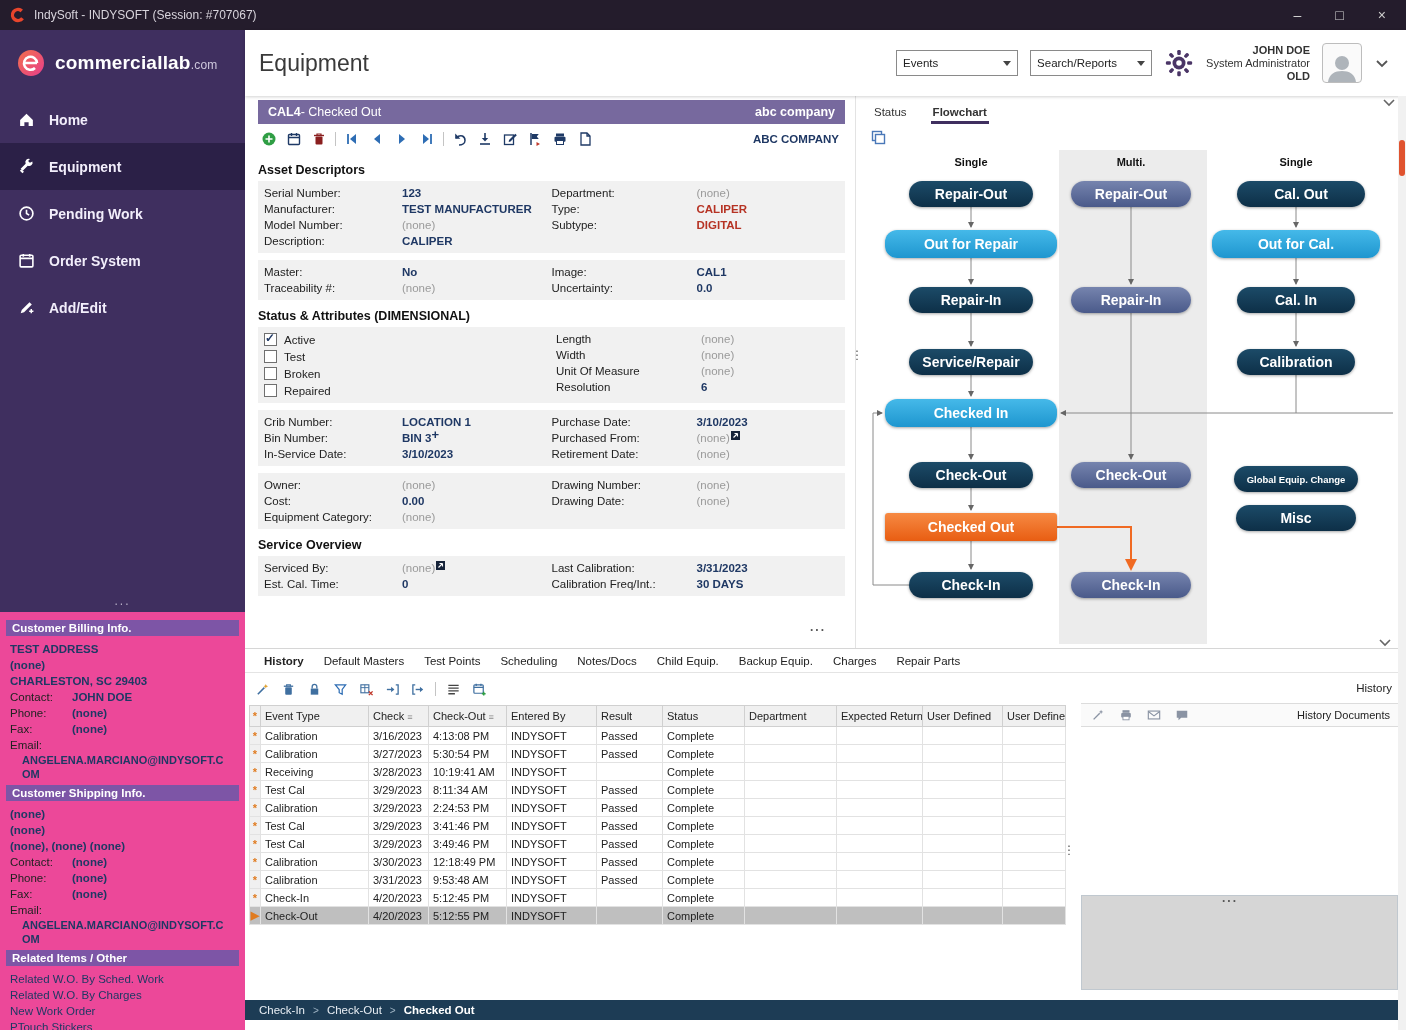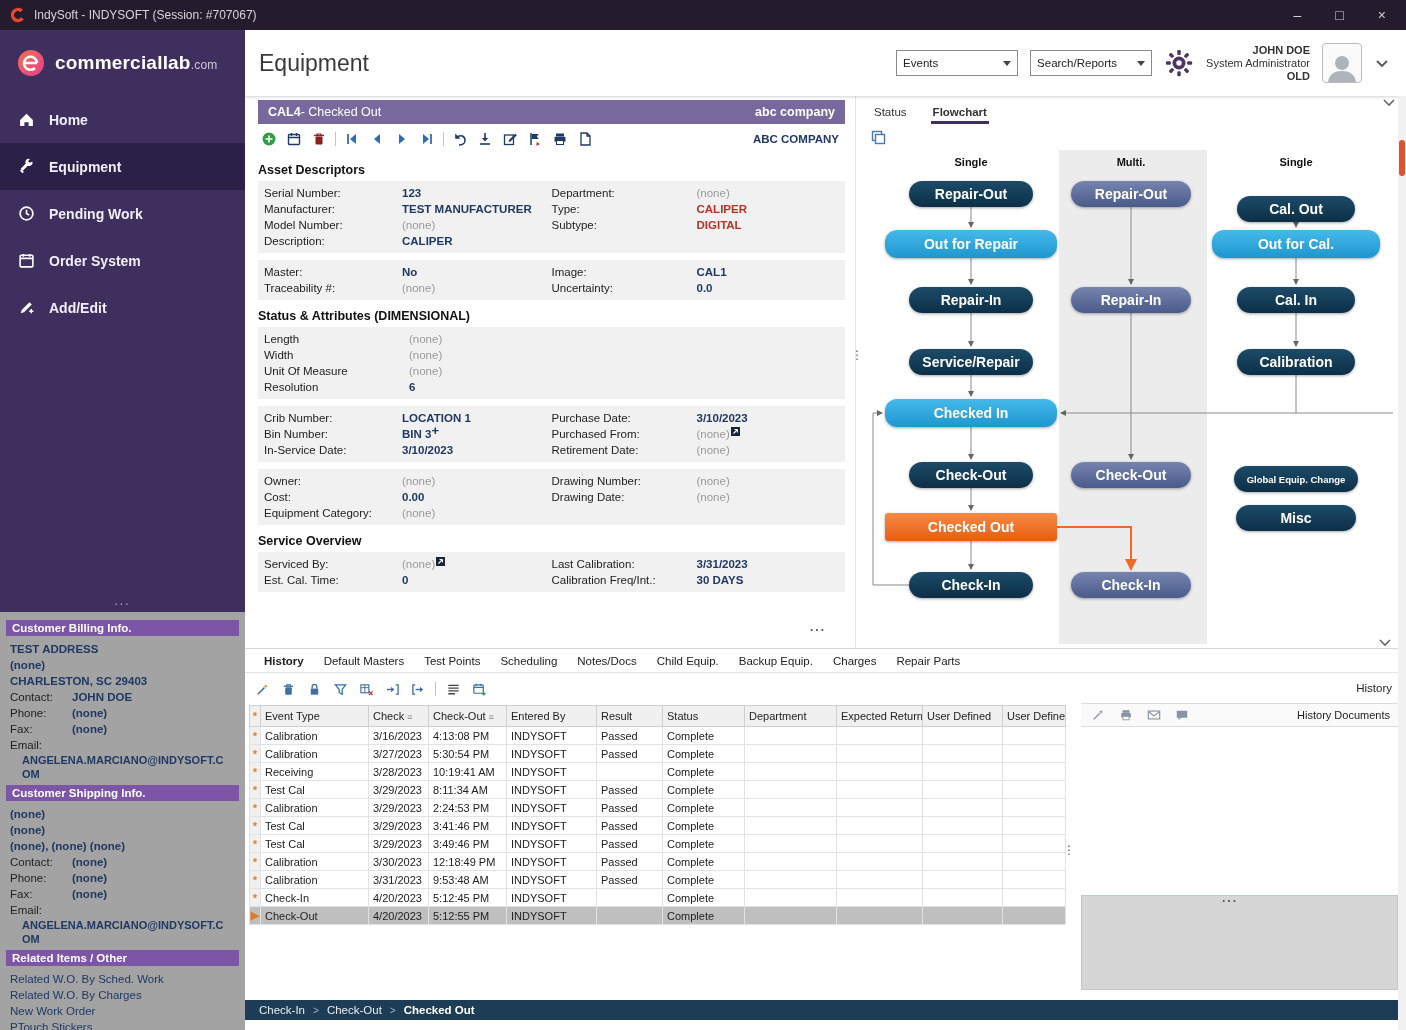--- a/index.html
+++ b/index.html
@@ -15,21 +15,21 @@
   .app { flex:1; display:flex; min-height:0; }
 
   
   .sidebar { width:245px; background:#3f2f5f; display:flex; flex-direction:column; color:#fff; flex:0 0 auto; }
   .logo { height:66px; display:flex; align-items:center; padding-left:16px; gap:9px; }
   .brand { font-size:19px; font-weight:bold; color:#fff; letter-spacing:.2px; }
   .brand .dotcom { font-size:12px; font-weight:normal; color:#cfc8dd; }
   .nav-item { height:47px; display:flex; align-items:center; gap:14px; padding-left:18px; font-size:14px; font-weight:bold; color:#f2eefb; cursor:pointer; }
   .nav-item.active { background:#2b2047; }
   .side-grip { margin-top:auto; text-align:center; color:#b9b2c8; font-size:12px; letter-spacing:2px; height:18px; }
-  .side-panels { background:#a3a3a3; color:#1f3864; height:418px; flex:0 0 auto; overflow:hidden; padding:4px 6px 0 6px; }
+  .side-panels { background:#ec4899; color:#1f3864; height:418px; flex:0 0 auto; overflow:hidden; padding:4px 6px 0 6px; }
   .panel-h { background:#7d55a6; color:#fff; font-size:11.5px; font-weight:bold; padding:2px 6px; margin:4px 0 5px 0; }
   .pl { font-size:11.5px; line-height:16px; font-weight:bold; color:#1f3864; padding-left:4px; }
   .pl-row { font-size:11.5px; line-height:16px; padding-left:4px; display:flex; gap:10px; }
   .pl-row .lbl { color:#222; font-weight:normal; min-width:52px; }
   .pl-row .val { color:#1f3864; font-weight:bold; }
   .pl-email { font-size:11px; line-height:14px; font-weight:bold; color:#1f3864; padding-left:16px; word-break:break-all; width:225px; }
   .rel-link { font-size:11.5px; line-height:16px; color:#1f3864; padding-left:4px; cursor:pointer; }
 
   
   .main { flex:1; display:flex; flex-direction:column; min-width:0; }
@@ -445,20 +445,38 @@
                 </div>
               <div class="fcell r">
                   <span class="flabel">Uncertainty:</span>
                   <span class="fvalue">0.0</span>
                 </div>
             </div>
           </div>
 
           <div class="sec-title">Status &amp; Attributes (DIMENSIONAL)</div>
           <div class="fblock sa-flex">
+            <div class="sa-left">
+              <div class="cbrow">
+                  <span class="cb checked"></span>
+                  <span>Active</span>
+                </div>
+              <div class="cbrow">
+                  <span class="cb"></span>
+                  <span>Test</span>
+                </div>
+              <div class="cbrow">
+                  <span class="cb"></span>
+                  <span>Broken</span>
+                </div>
+              <div class="cbrow">
+                  <span class="cb"></span>
+                  <span>Repaired</span>
+                </div>
+            </div>
             <div>
               <div class="frow">
                   <div class="fcell r">
                     <span class="flabel">Length</span>
                     <span class="fvalue none">(none)</span>
                   </div>
                 </div>
               <div class="frow">
                   <div class="fcell r">
                     <span class="flabel">Width</span>
@@ -623,21 +641,21 @@
                   <rect x="1.5" y="1.5" width="9" height="9" fill="#fff" stroke="#4a78b8" stroke-width="1.4"></rect>
                   <rect x="4.5" y="4.5" width="9" height="9" fill="#fff" stroke="#4a78b8" stroke-width="1.4"></rect>
                 </svg></span>
 
             <div class="fcolh" style="left:108px;">Single</div>
             <div class="fcolh" style="left:268px;">Multi.</div>
             <div class="fcolh" style="left:433px;">Single</div>
 
             <div class="fnode dark" style="left:46px;top:57px;width:124px;">Repair-Out</div>
             <div class="fnode slate" style="left:208px;top:57px;width:120px;">Repair-Out</div>
-            <div class="fnode dark" style="left:374px;top:72px;width:118px;border-radius:13px;">Cal. Out</div>
+            <div class="fnode dark" style="left:374px;top:57px;width:128px;border-radius:13px;">Cal. Out</div>
             <div class="fnode light" style="left:22px;top:106px;width:172px;">Out for Repair</div>
             <div class="fnode light" style="left:349px;top:106px;width:168px;">Out for Cal.</div>
             <div class="fnode dark" style="left:46px;top:163px;width:124px;">Repair-In</div>
             <div class="fnode slate" style="left:208px;top:163px;width:120px;">Repair-In</div>
             <div class="fnode dark" style="left:374px;top:163px;width:118px;">Cal. In</div>
             <div class="fnode dark" style="left:46px;top:225px;width:124px;">Service/Repair</div>
             <div class="fnode dark" style="left:374px;top:225px;width:118px;">Calibration</div>
             <div class="fnode light" style="left:22px;top:275px;width:172px;">Checked In</div>
             <div class="fnode dark" style="left:46px;top:338px;width:124px;">Check-Out</div>
             <div class="fnode slate" style="left:208px;top:338px;width:120px;">Check-Out</div>

